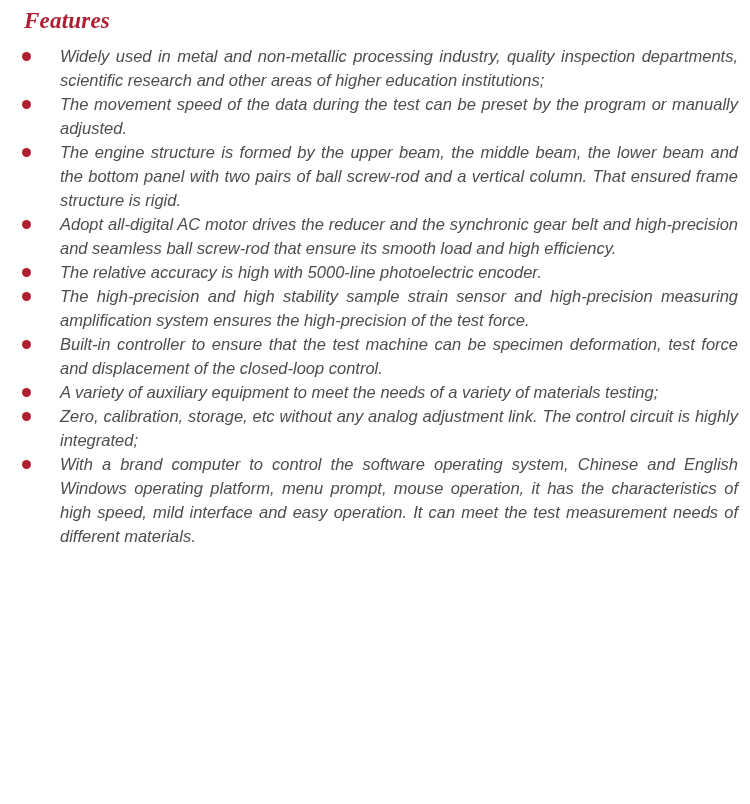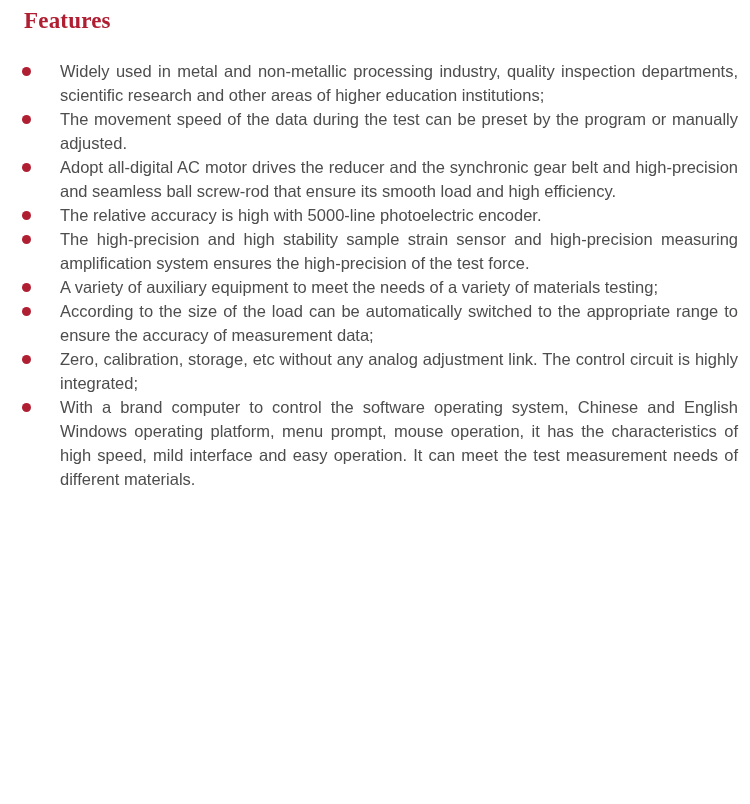--- a/index.html
+++ b/index.html
@@ -12,33 +12,34 @@
   body {
     background: #ffffff;
     font-family: "Liberation Sans", sans-serif;
   }
   .page {
     position: relative;
     width: 750px;
     height: 804px;
     background: var(--bg);
     overflow: hidden;
+    font-style: italic;
   }
   .page-title {
     margin: 0;
     padding: 9px 0 0 24px;
     font-family: "Liberation Serif", serif;
     font-weight: bold;
     font-size: 23px;
     line-height: 24px;
     color: var(--accent);
     letter-spacing: 0.2px;
   }
   .features-list {
-    margin-top: 26px;
+    margin-top: 11px;
     padding: 0 12px 0 22px;
   }
   .feature-item {
     display: flex;
     align-items: flex-start;
   }
   .bullet {
     flex: 0 0 9px;
     width: 9px;
     height: 9px;
@@ -65,47 +66,51 @@
   <div class="feature-item">
     <span class="bullet"></span>
     <p class="feature-text">Widely used in metal and non-metallic processing industry, quality inspection departments, scientific research and other areas of higher education institutions;</p>
   </div>
 
   <div class="feature-item">
     <span class="bullet"></span>
     <p class="feature-text">The movement speed of the data during the test can be preset by the program or manually adjusted.</p>
   </div>
 
+  <div class="feature-item">
+    <span class="bullet"></span>
+    <p class="feature-text">The engine structure is formed by the upper beam, the middle beam, the lower beam and the bottom panel with two pairs of ball screw-rod and a vertical column. That ensured frame structure is rigid.</p>
+  </div>
 
   <div class="feature-item">
     <span class="bullet"></span>
     <p class="feature-text">Adopt all-digital AC motor drives the reducer and the synchronic gear belt and high-precision and seamless ball screw-rod that ensure its smooth load and high  efficiency.</p>
   </div>
 
   <div class="feature-item">
     <span class="bullet"></span>
     <p class="feature-text">The relative accuracy is high with 5000-line photoelectric encoder.</p>
   </div>
 
   <div class="feature-item">
     <span class="bullet"></span>
     <p class="feature-text">The high-precision and high stability sample strain sensor and high-precision measuring amplification system ensures the high-precision of the test force.</p>
   </div>
 
+  <div class="feature-item">
+    <span class="bullet"></span>
+    <p class="feature-text">Built-in controller to ensure that the test machine can be specimen deformation, test force and displacement of the closed-loop control.</p>
+  </div>
 
 
   <div class="feature-item">
     <span class="bullet"></span>
     <p class="feature-text">A variety of auxiliary equipment to meet the needs of a variety of materials testing;</p>
   </div>
 
-  <div class="feature-item">
-    <span class="bullet"></span>
-    <p class="feature-text">According to the size of the load can be automatically switched to the appropriate range to ensure the accuracy of measurement data;</p>
-  </div>
 
   <div class="feature-item">
     <span class="bullet"></span>
     <p class="feature-text">Zero, calibration, storage, etc without any analog adjustment link. The control circuit is highly integrated;</p>
   </div>
 
 
 
 
   <div class="feature-item">

